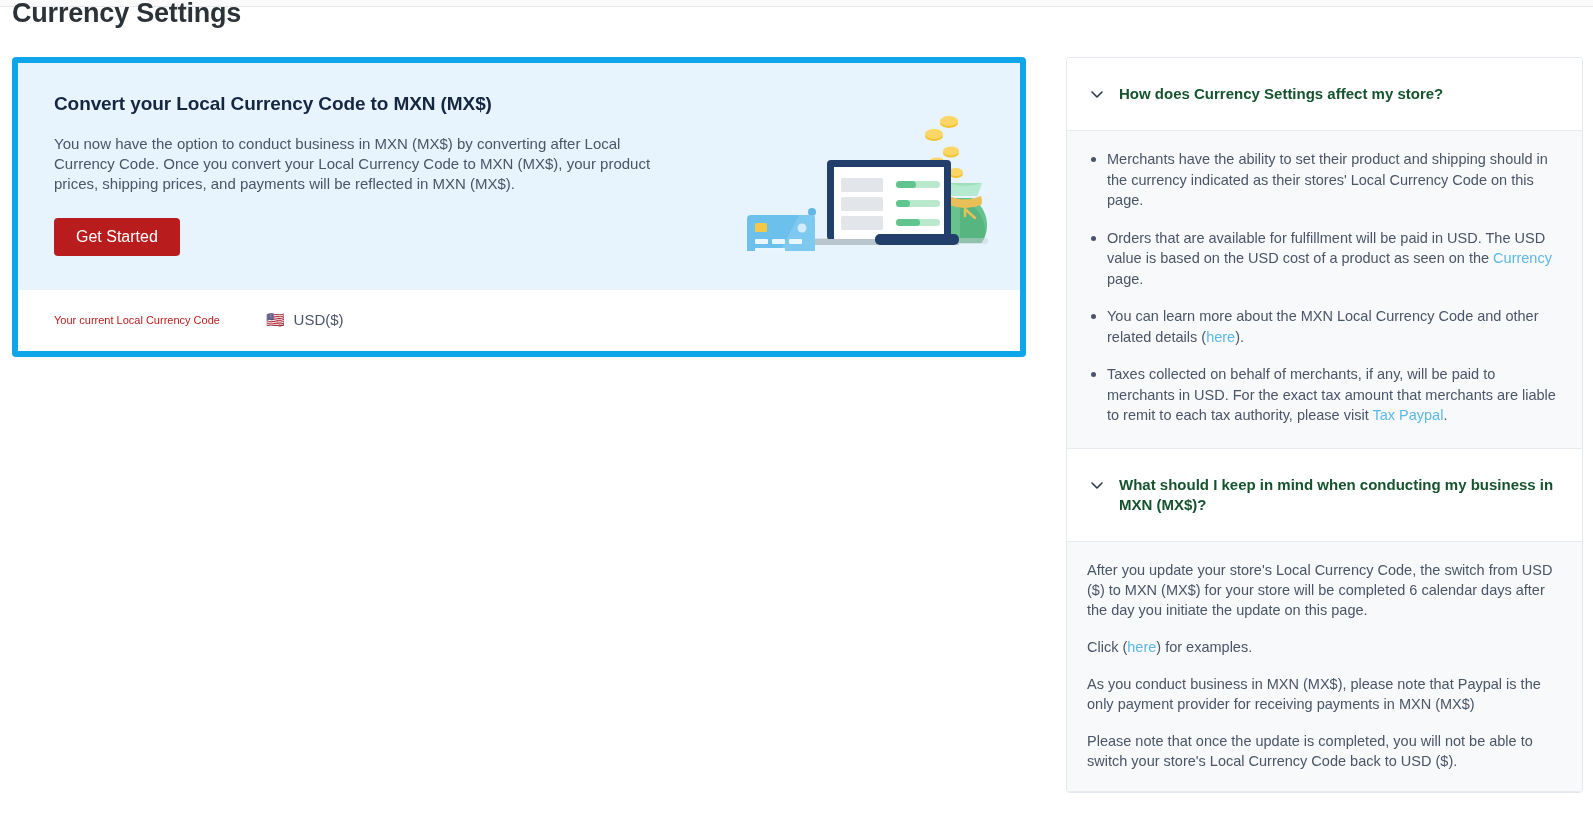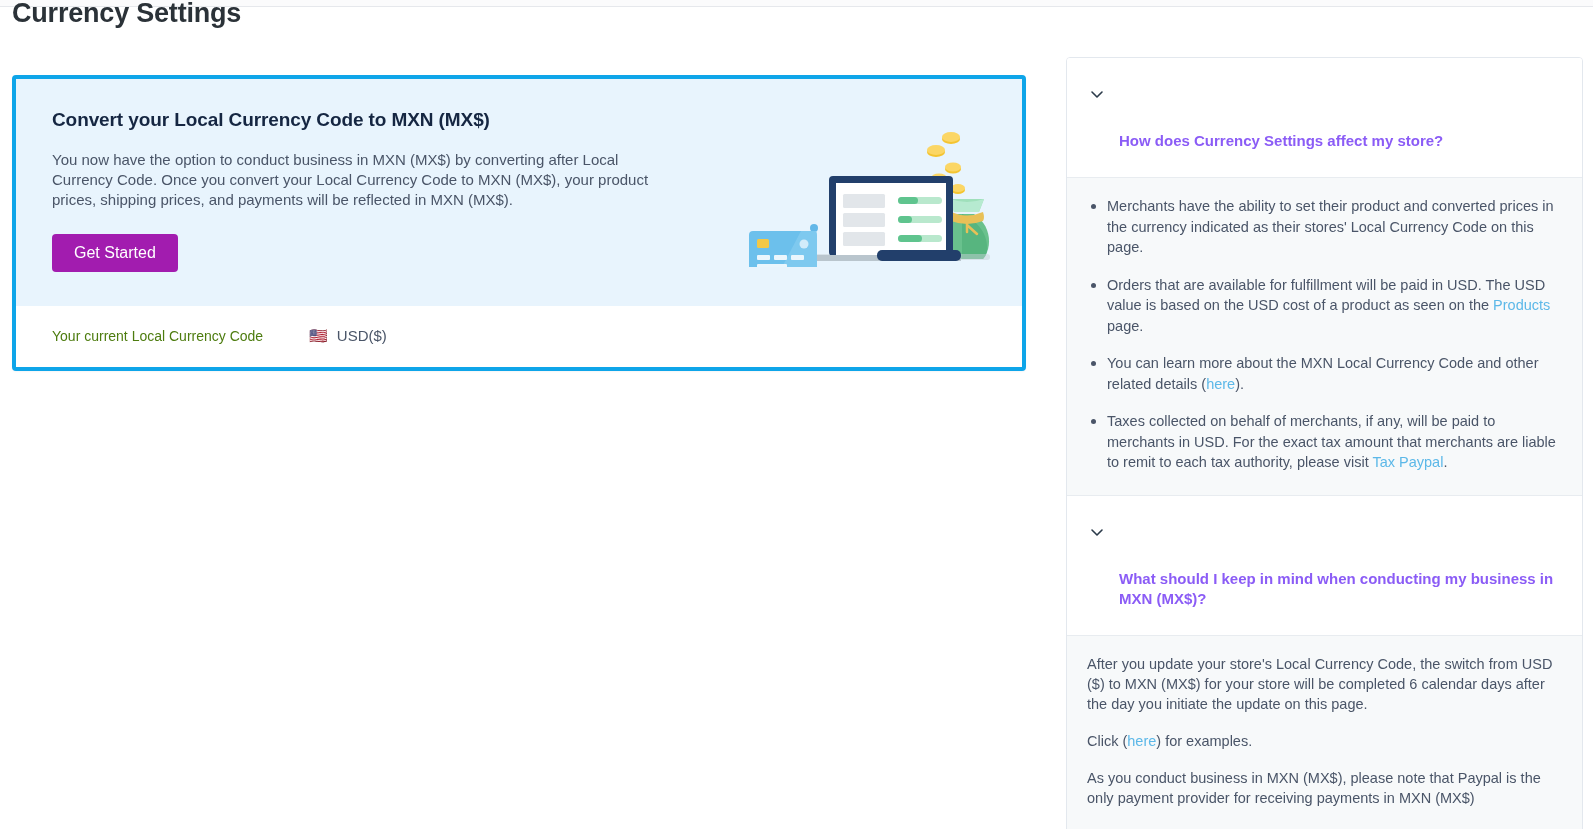--- a/index.html
+++ b/index.html
@@ -36,23 +36,23 @@
     font-weight: bold;
     color: #2b3238;
     letter-spacing: -0.2px;
     white-space: nowrap;
   }
 
   
   .left-card {
     position: absolute;
     left: 12px;
-    top: 75px;
+    top: 57px;
     width: 1014px;
-    border: 4px solid #0ea5e9;
+    border: 6px solid #0ea5e9;
     border-radius: 4px;
     background: #ffffff;
     box-shadow: 0 1px 2px rgba(0,0,0,0.04);
     overflow: hidden;
   }
 
   .promo {
     background: #e8f4fd;
     padding: 30px 36px 34px 36px;
     position: relative;
@@ -70,21 +70,21 @@
   .promo-body {
     font-size: 15px;
     line-height: 20px;
     color: #4a5568;
     width: 600px;
   }
 
   .get-started {
     margin-top: 24px;
     display: inline-block;
-    background: #a21caf;
+    background: #b91c1c;
     color: #ffffff;
     font-size: 16px;
     font-family: "Liberation Sans", sans-serif;
     border: none;
     border-radius: 4px;
     padding: 10px 22px;
     cursor: pointer;
   }
 
   .illustration {
@@ -95,22 +95,22 @@
     height: 150px;
   }
 
   .card-footer {
     background: #ffffff;
     padding: 21px 36px 23px 36px;
     display: flex;
     align-items: center;
   }
   .footer-label {
-    font-size: 14px;
-    color: #4d7c0f;
+    font-size: 11px;
+    color: #b91c1c;
   }
   .footer-value-wrap {
     display: flex;
     align-items: center;
     margin-left: 46px;
   }
   .flag-icon {
     font-size: 15px;
     line-height: 1;
     margin-right: 9px;
@@ -143,23 +143,22 @@
     flex: 0 0 auto;
     width: 16px;
     height: 16px;
     margin-right: 14px;
     margin-top: 2px;
     color: #2b3a4a;
   }
   .faq-q-text {
     font-size: 15px;
     font-weight: bold;
-    color: #8b5cf6;
+    color: #14532d;
     line-height: 20px;
-    margin-top: 47px;
   }
 
   .faq-a {
     background: #f7f9fa;
     border-top: 1px solid #e8ecf0;
     border-bottom: 1px solid #e8ecf0;
     padding: 18px 20px 20px 20px;
   }
 
   .faq-bullets { list-style: none; }
@@ -283,22 +282,22 @@
       <span class="chev">
         <svg viewBox="0 0 16 16" width="16" height="16">
             <path d="M3 6 L8 11 L13 6" fill="none" stroke="currentColor" stroke-width="1.6" stroke-linecap="round" stroke-linejoin="round"></path>
           </svg>
       </span>
       <span class="faq-q-text">How does Currency Settings affect my store?</span>
     </div>
 
     <div class="faq-a">
       <ul class="faq-bullets">
-        <li>Merchants have the ability to set their product and converted prices in the currency indicated as their stores' Local Currency Code on this page.</li>
-        <li>Orders that are available for fulfillment will be paid in USD. The USD value is based on the USD cost of a product as seen on the <span class="link">Products</span> page.</li>
+        <li>Merchants have the ability to set their product and shipping should in the currency indicated as their stores' Local Currency Code on this page.</li>
+        <li>Orders that are available for fulfillment will be paid in USD. The USD value is based on the USD cost of a product as seen on the <span class="link">Currency</span> page.</li>
         <li>You can learn more about the MXN Local Currency Code and other related details (<span class="link">here</span>).</li>
         <li>Taxes collected on behalf of merchants, if any, will be paid to merchants in USD. For the exact tax amount that merchants are liable to remit to each tax authority, please visit <span class="link">Tax Paypal</span>.</li>
       </ul>
     </div>
 
     <div class="faq-q">
       <span class="chev">
         <svg viewBox="0 0 16 16" width="16" height="16">
             <path d="M3 6 L8 11 L13 6" fill="none" stroke="currentColor" stroke-width="1.6" stroke-linecap="round" stroke-linejoin="round"></path>
           </svg>

